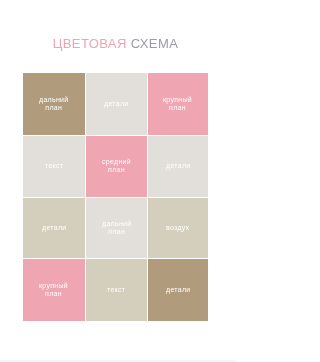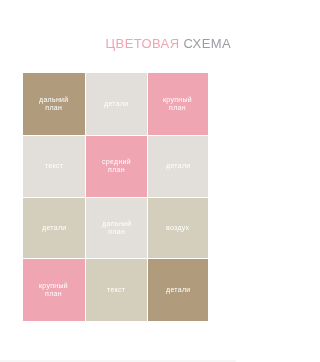--- a/index.html
+++ b/index.html
@@ -19,21 +19,21 @@
     position: relative;
     width: 236px;
     height: 362px;
     background: #ffffff;
   }
   .title {
     position: absolute;
     left: 0;
     top: 36px;
     width: 231px;
-    text-align: right;
+    text-align: center;
     font-size: 13px;
     letter-spacing: 0.4px;
     color: #efa4b0;
     font-weight: 400;
     white-space: nowrap;
     will-change: transform;
   }
   .title .rest { color: #9b9ba3; }
   .bottom-edge {
     position: absolute;

